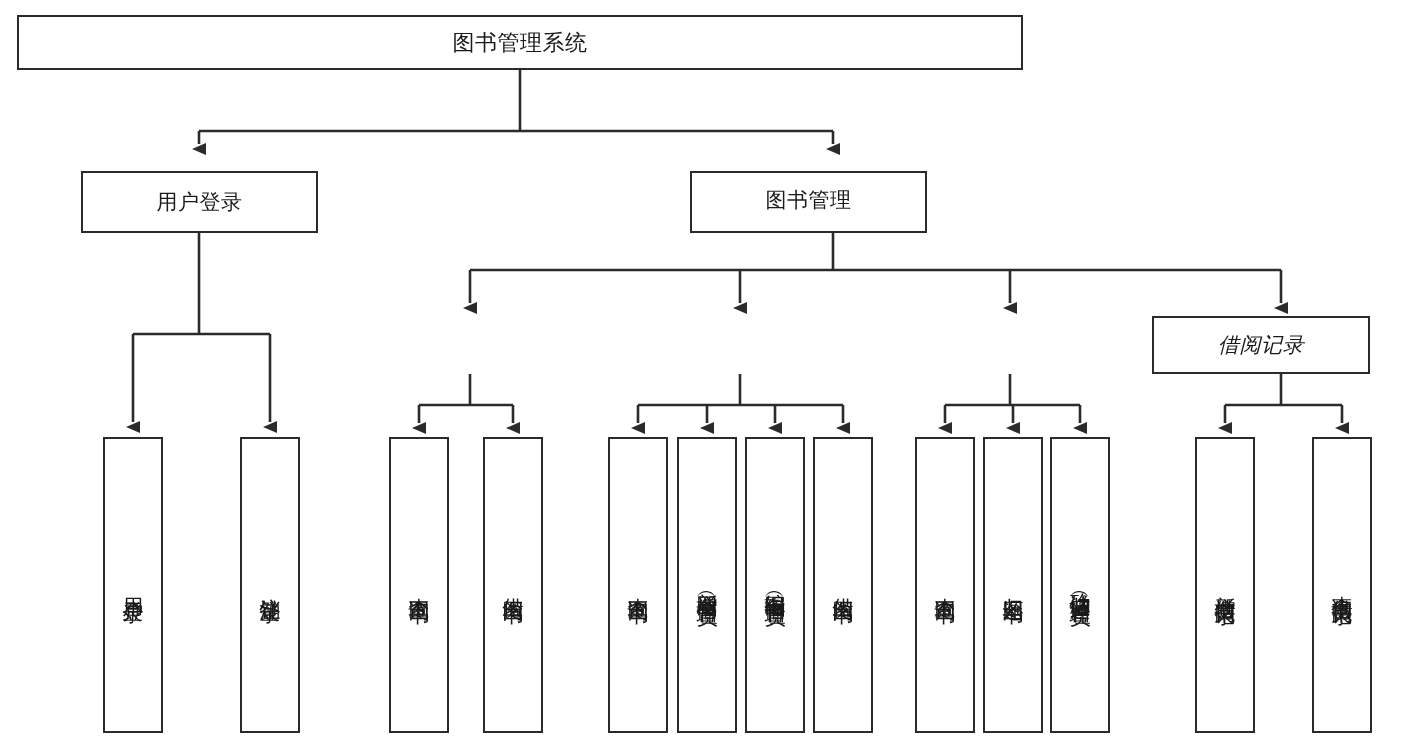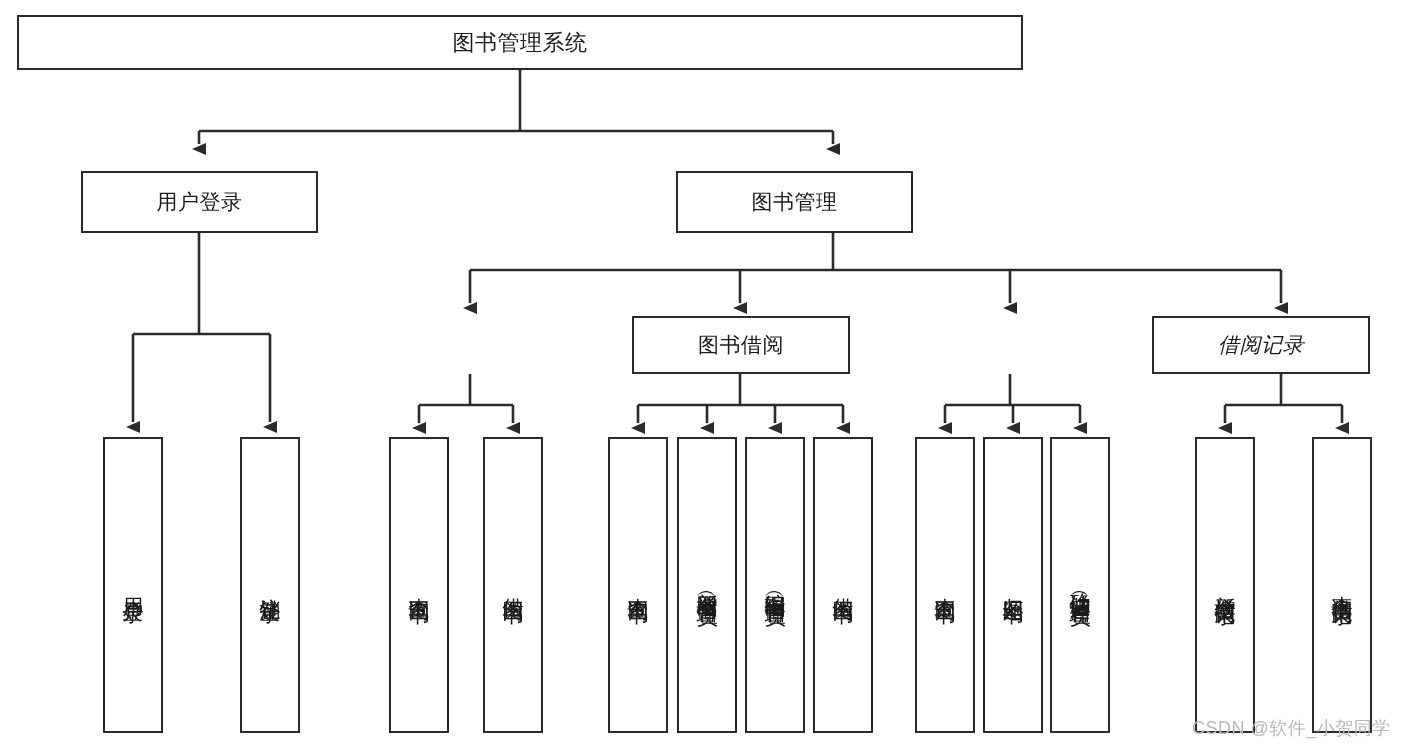--- a/index.html
+++ b/index.html
@@ -130,28 +130,25 @@
   </svg>
 
   <div class="node horiz root" style="left:17px; top:15px; width:1006px; height:55px;">
     <span class="node-label">图书管理系统</span>
   </div>
 
   <div class="node horiz" style="left:81px; top:171px; width:237px; height:62px;">
     <span class="node-label">用户登录</span>
   </div>
 
-  <div class="node horiz" style="left:676px; top:171px; width:237px; height:62px;">
+  <div class="node horiz" style="left:690px; top:171px; width:237px; height:62px;font-family:Liberation Mono, monospace;">
     <span class="node-label">图书管理</span>
   </div>
 
 
-  <div class="node horiz" style="left:632px; top:316px; width:218px; height:58px;">
-    <span class="node-label">图书借阅</span>
-  </div>
 
 
   <div class="node horiz" style="left:1152px; top:316px; width:218px; height:58px;font-style:italic;">
     <span class="node-label">借阅记录</span>
   </div>
 
   <div class="node vert" style="left:103px; top:437px; width:60px; height:296px;">
     <span class="node-label">用户登录</span>
   </div>
 
@@ -196,15 +193,14 @@
   </div>
 
   <div class="node vert" style="left:1195px; top:437px; width:60px; height:296px;">
     <span class="node-label">新增借阅记录</span>
   </div>
 
   <div class="node vert" style="left:1312px; top:437px; width:60px; height:296px;">
     <span class="node-label">查询借阅记录</span>
   </div>
 
-  <div class="watermark" style="left:1192px; top:716px;">CSDN @软件_小贺同学</div>
 
 </div>
 
 </body></html>

